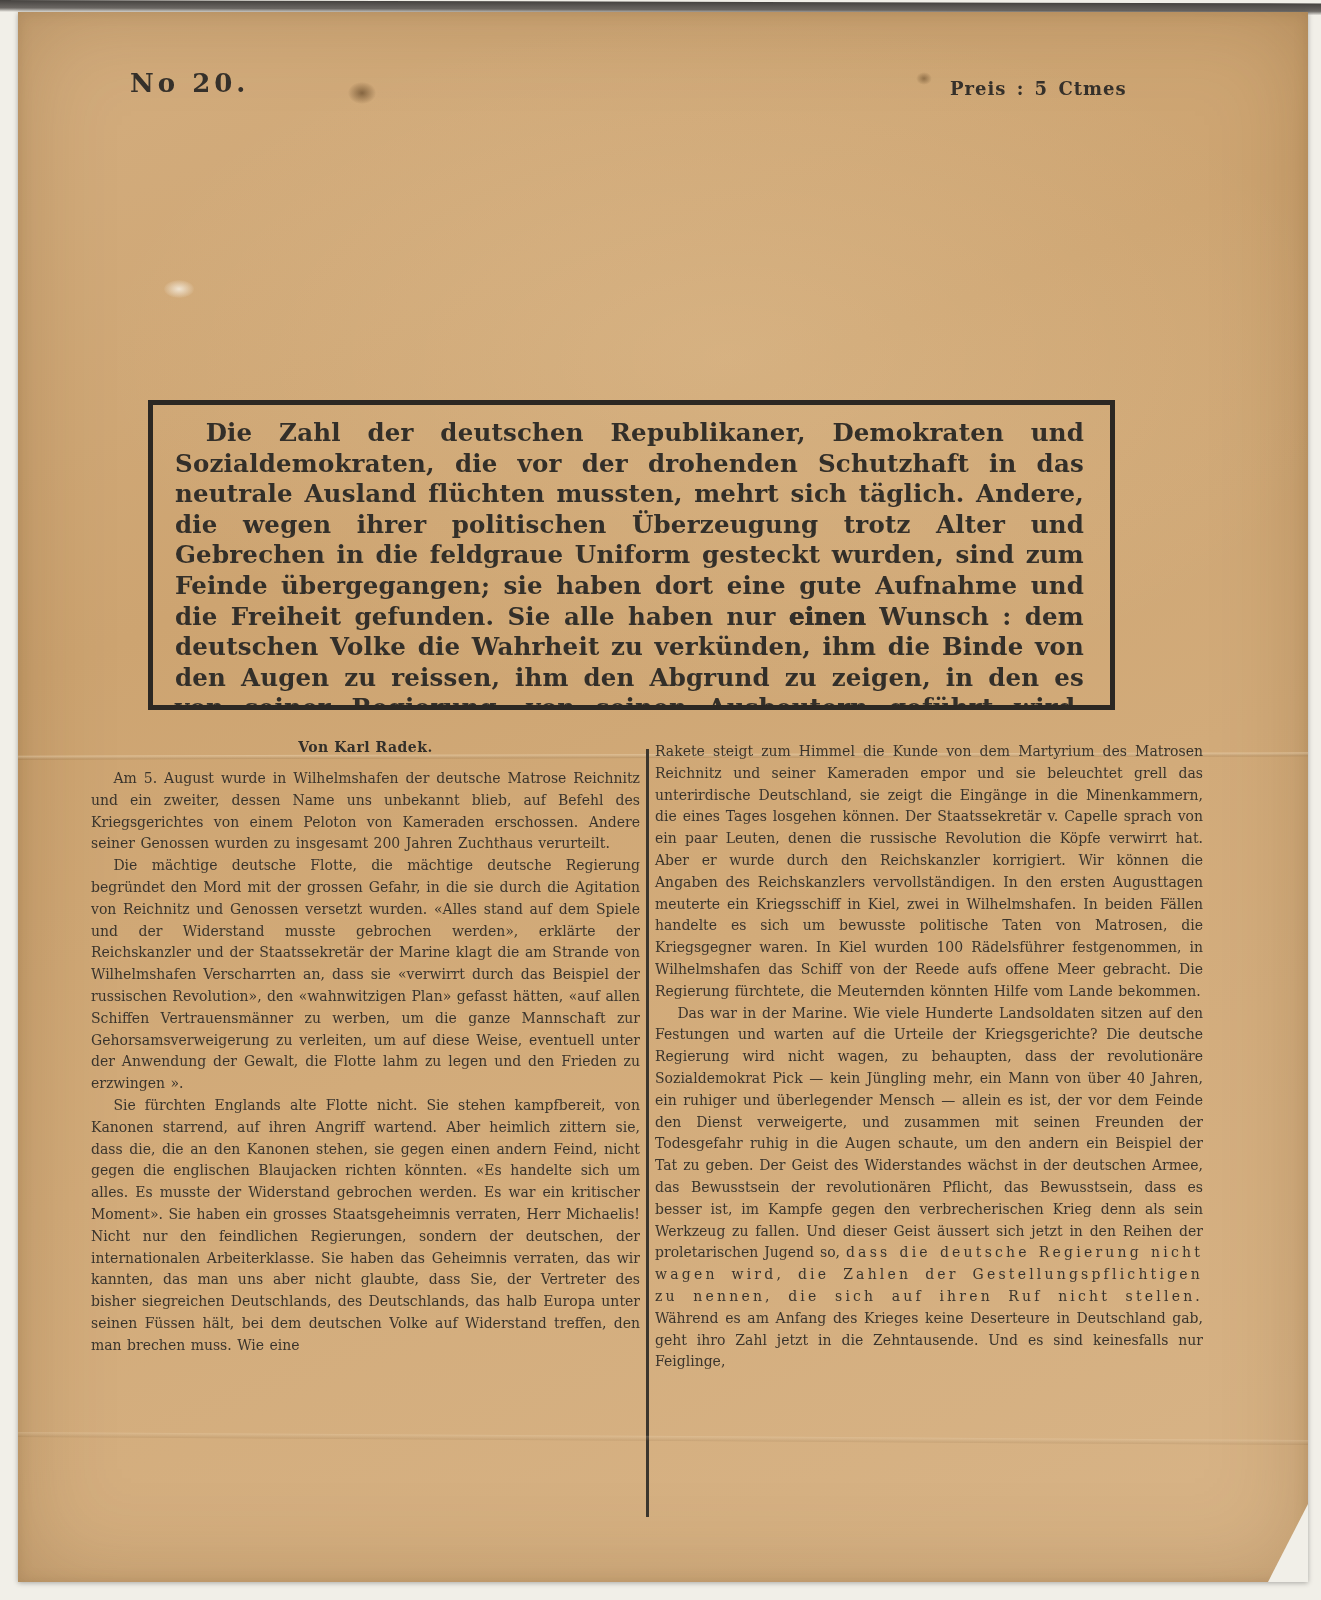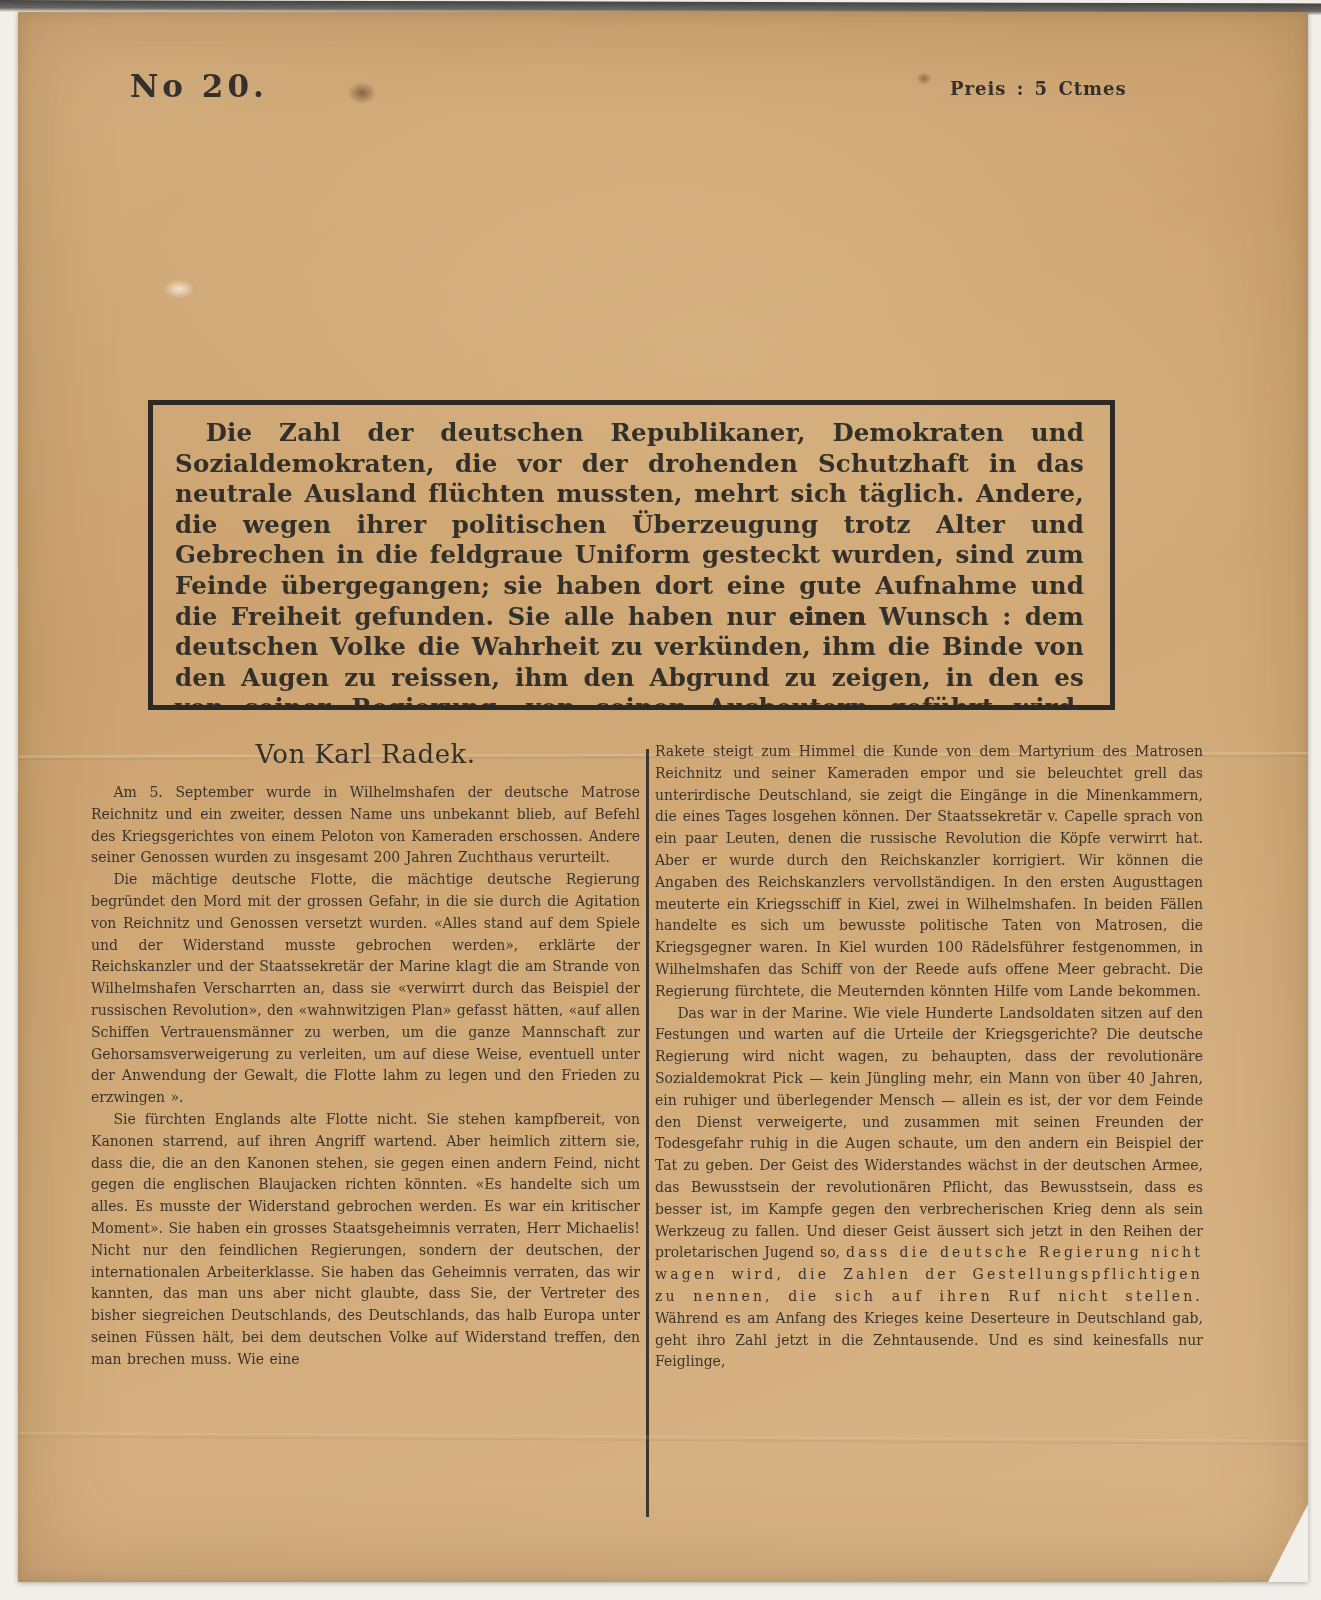--- a/index.html
+++ b/index.html
@@ -17,21 +17,21 @@
     position:absolute; left:18px; top:12px; width:1290px; height:1570px;
     background:
       radial-gradient(ellipse 900px 500px at 55% 22%, rgba(255,235,200,.18), rgba(0,0,0,0) 70%),
       linear-gradient(158deg, #d3ad7e 0%, #cda471 32%, #d2ab7a 58%, #d8b487 100%);
     box-shadow: inset 0 0 95px rgba(95,63,24,.26), inset 0 0 14px rgba(120,85,40,.22), 0 1px 5px rgba(0,0,0,.30);
   }
   .ink { color: var(--ink, #35302a); }
 
   .issue {
     position:absolute; left:112px; top:56px;
-    font-size:31px; font-weight:bold; letter-spacing:4px;
+    font-size:26px; font-weight:bold; letter-spacing:4px;
   }
   .price {
     position:absolute; left:932px; top:66px;
     font-size:18px; font-weight:bold; letter-spacing:1px; word-spacing:3px;
   }
 
   .masthead {
     position:absolute; left:83px; top:126px; width:1077px; height:239px;
     border:13px solid var(--frame, #2c2823); box-sizing:border-box;
     display:flex; align-items:center; justify-content:center;
@@ -55,21 +55,21 @@
   .introbox p.indent { text-indent:1.25em; }
   .introbox .b { text-shadow:.7px 0 currentColor, 0 .3px currentColor; }
 
   .art-title {
     margin:0 0 7px 0; text-align:center;
     font-size:29px; font-weight:bold; letter-spacing:2px; word-spacing:10px;
     color:#332f29;
   }
   .byline {
     margin:0 0 13px 0; text-align:center;
-    font-size:26px; font-weight:normal; letter-spacing:.5px; color:#332f29;
+    font-size:14px; font-weight:bold; letter-spacing:.5px; color:#332f29;
   }
 
   .colL { position:absolute; left:73px;  top:727px; width:549px; }
   .colR { position:absolute; left:637px; top:729px; width:548px; }
   .divider { position:absolute; left:628px; top:737px; width:3px; height:768px; background:#3c362d; }
 
   .body p {
     margin:0; font-size:14px; line-height:21.8px; text-align:justify;
     color:#3a342c; word-spacing:1px;
   }
@@ -111,21 +111,21 @@
 
   <div class="introbox">
       <p class="indent"><span>Die Zahl der deutschen Republikaner, Demokraten und Sozialdemokraten, die vor der drohenden Schutzhaft in das neutrale Ausland flüchten mussten, mehrt sich täglich.  Andere, die wegen ihrer politischen Überzeugung trotz Alter und Gebrechen in die feldgraue Uniform gesteckt wurden, sind zum Feinde übergegangen; sie haben dort eine gute Aufnahme und die Freiheit gefunden.  Sie alle haben nur </span><span class="b">einen</span><span> Wunsch : dem deutschen Volke die Wahrheit zu verkünden, ihm die Binde von den Augen zu reissen, ihm den Abgrund zu zeigen, in den es von seiner Regierung, von seinen Ausbeutern geführt wird.   Diese Deutschen haben uns gebeten, auf dem einzigen noch möglichen Wege ihre Worte unter dem deutschen Volke zu verbreiten.</span></p>
     </div>
 
   <div class="crease crease1"></div>
 
   <div class="colL body">
     <div class="byline">Von Karl Radek.</div>
     <div>
-        <p class="indent"><span>Am 5. September wurde in Wilhelmshafen der deutsche Matrose Reichnitz und ein zweiter, dessen Name uns unbekannt blieb, auf Befehl des Kriegsgerichtes von einem Peloton von Kameraden erschossen.  Andere seiner Genossen wurden zu insgesamt 200 Jahren Zuchthaus verurteilt.</span></p>
+        <p class="indent"><span>Am 5. August wurde in Wilhelmshafen der deutsche Matrose Reichnitz und ein zweiter, dessen Name uns unbekannt blieb, auf Befehl des Kriegsgerichtes von einem Peloton von Kameraden erschossen.  Andere seiner Genossen wurden zu insgesamt 200 Jahren Zuchthaus verurteilt.</span></p>
         <p class="indent"><span>Die mächtige deutsche Flotte, die mächtige deutsche Regierung begründet den Mord mit der grossen Gefahr, in die sie durch die Agitation von Reichnitz und Genossen versetzt wurden.  «Alles stand auf dem Spiele und der Widerstand musste gebrochen werden», erklärte der Reichskanzler und der Staatssekretär der Marine klagt die am Strande von Wilhelmshafen Verscharrten an, dass sie «verwirrt durch das Beispiel der russischen Revolution», den «wahnwitzigen Plan» gefasst hätten, «auf allen Schiffen Vertrauensmänner zu werben, um die ganze Mannschaft zur Gehorsamsverweigerung zu verleiten, um auf diese Weise, eventuell unter der Anwendung der Gewalt, die Flotte lahm zu legen und den Frieden zu erzwingen ».</span></p>
         <p class="indent"><span>Sie fürchten Englands alte Flotte nicht.  Sie stehen kampfbereit, von Kanonen starrend, auf ihren Angriff wartend.  Aber heimlich zittern sie, dass die, die an den Kanonen stehen, sie gegen einen andern Feind, nicht gegen die englischen Blaujacken richten könnten.  «Es handelte sich um alles.  Es musste der Widerstand gebrochen werden.  Es war ein kritischer Moment».  Sie haben ein grosses Staatsgeheimnis verraten, Herr Michaelis! Nicht nur den feindlichen Regierungen, sondern der deutschen, der internationalen Arbeiterklasse.  Sie haben das Geheimnis verraten, das wir kannten, das man uns aber nicht glaubte, dass Sie, der Vertreter des bisher siegreichen Deutschlands, des Deutschlands, das halb Europa unter seinen Füssen hält, bei dem deutschen Volke auf Widerstand treffen, den man brechen muss.  Wie eine</span></p>
       </div>
   </div>
 
   <div class="divider"></div>
 
   <div class="colR body">
     <div>
         <p><span>Rakete steigt zum Himmel die Kunde von dem Martyrium des Matrosen Reichnitz und seiner Kameraden empor und sie beleuchtet grell das unterirdische Deutschland, sie zeigt die Eingänge in die Minenkammern, die eines Tages losgehen können.  Der Staatssekretär v. Capelle sprach von ein paar Leuten, denen die russische Revolution die Köpfe verwirrt hat.  Aber er wurde durch den Reichskanzler korrigiert.  Wir können die Angaben des Reichskanzlers vervollständigen.  In den ersten Augusttagen meuterte ein Kriegsschiff in Kiel, zwei in Wilhelmshafen.  In beiden Fällen handelte es sich um bewusste politische Taten von Matrosen, die Kriegsgegner waren.  In Kiel wurden 100 Rädelsführer festgenommen, in Wilhelmshafen das Schiff von der Reede aufs offene Meer gebracht.  Die Regierung fürchtete, die Meuternden könnten Hilfe vom Lande bekommen.</span></p>

